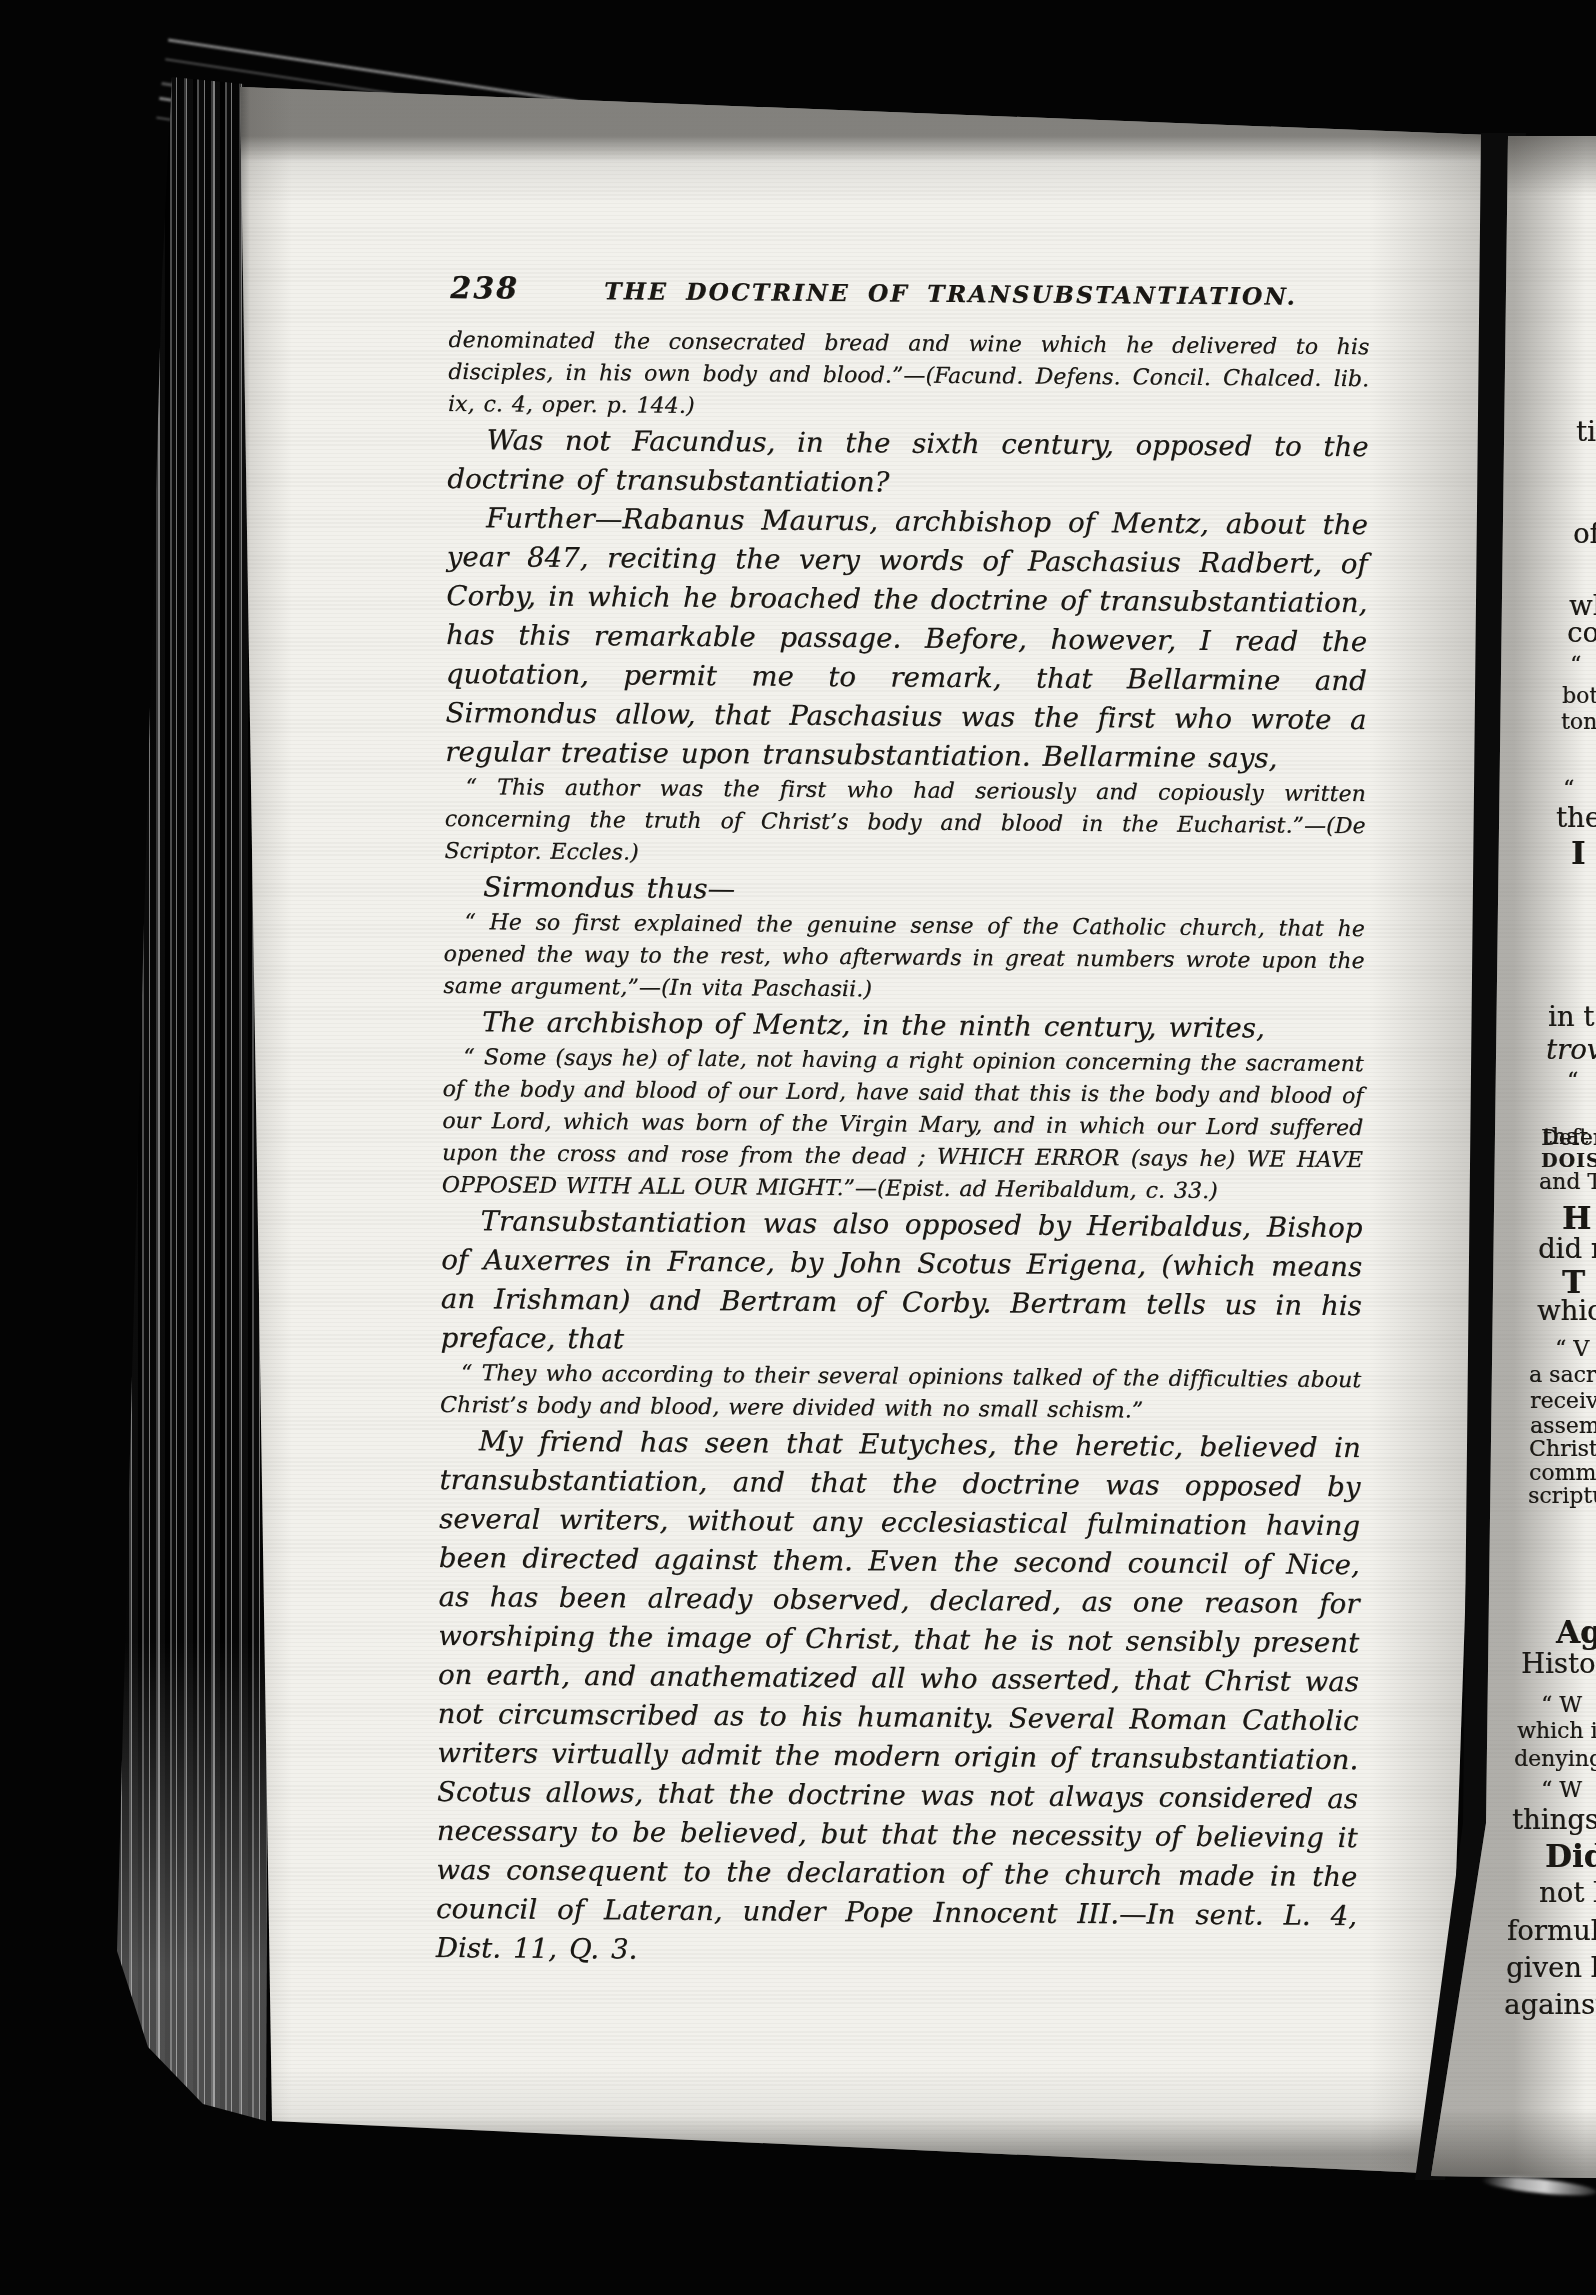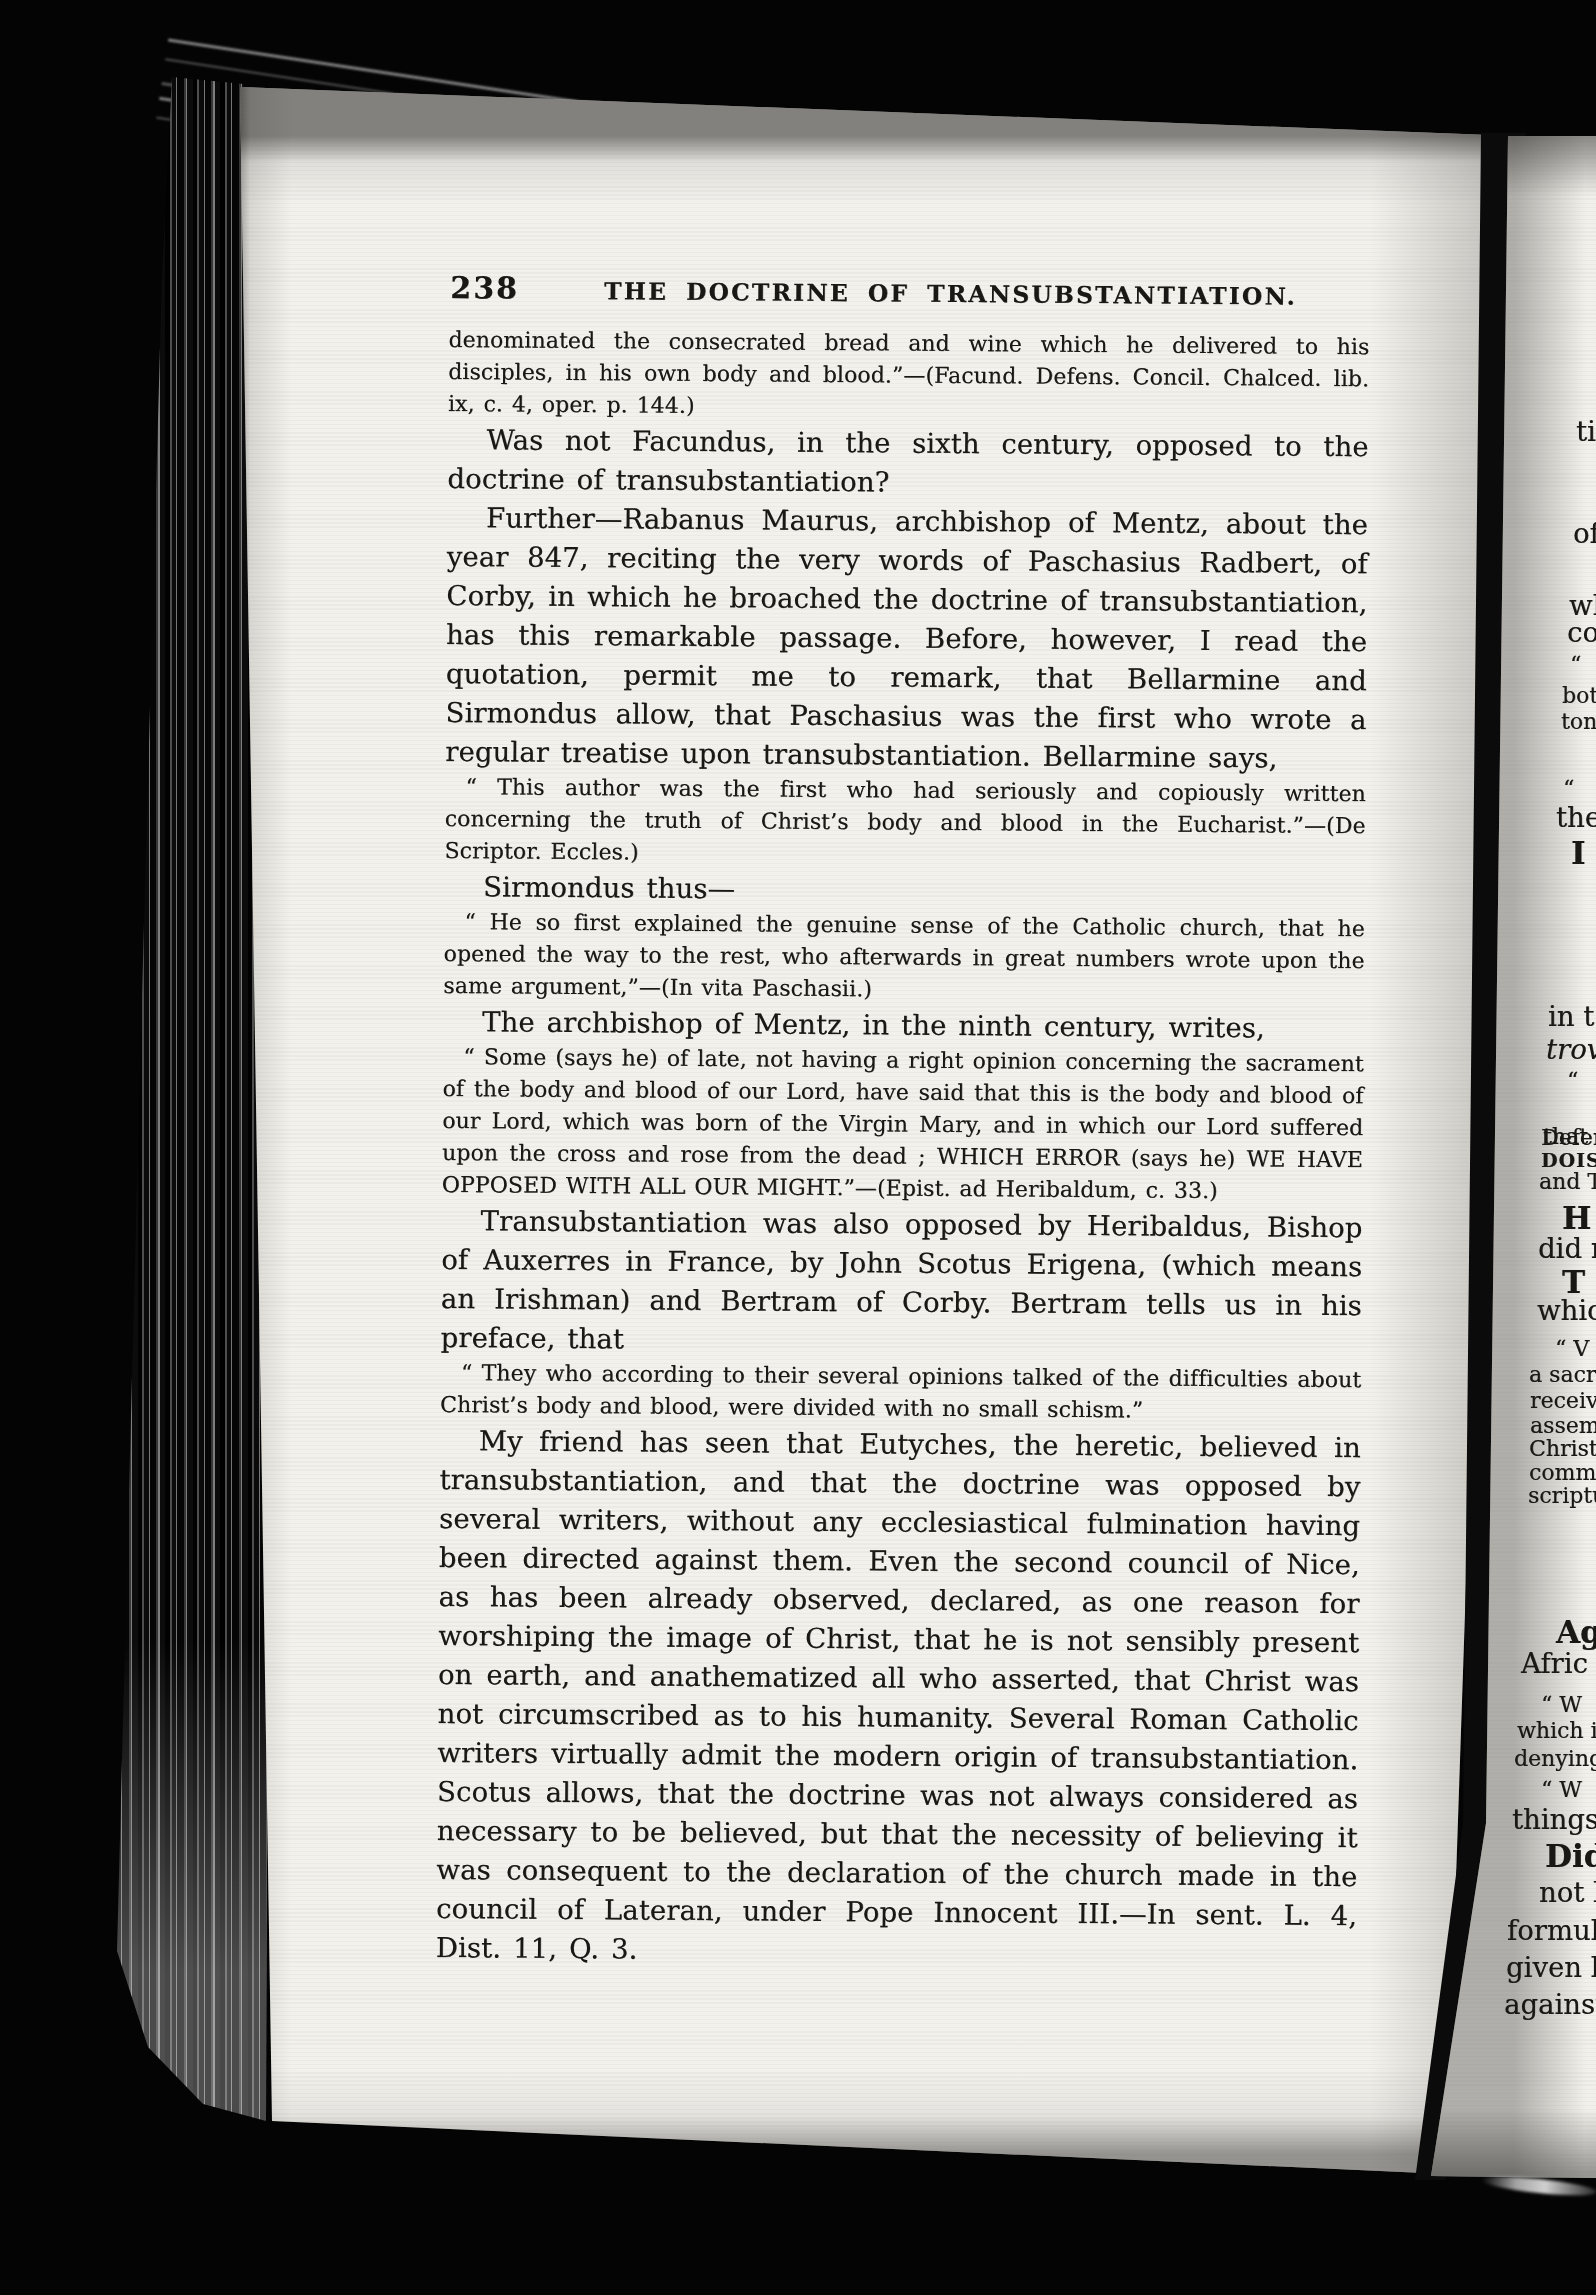--- a/index.html
+++ b/index.html
@@ -30,21 +30,21 @@
     filter:blur(0.6px);}
 
   
   #page{clip-path:polygon(240px 87px,1515px 136px,1446px 2174px,272px 2121px);
     background-color:#f2f1ec;
     background-image:
       repeating-linear-gradient(0deg, rgba(120,118,110,.06) 0 1.4px, rgba(0,0,0,0) 1.4px 4.1px),
       linear-gradient(90deg, rgba(0,0,0,.38) 237px, rgba(60,55,50,.14) 250px, rgba(0,0,0,0) 292px),
       linear-gradient(to left, rgba(25,22,18,.2) 107px, rgba(0,0,0,0) 227px),
       linear-gradient(to bottom, rgba(20,18,15,.5) 136px, rgba(0,0,0,.08) 162px, rgba(0,0,0,0) 203px),
-      linear-gradient(to top, rgba(20,18,15,.42) 141px, rgba(0,0,0,.06) 179px, rgba(0,0,0,0) 227px);}
+      linear-gradient(to top, rgba(20,18,15,.42) 141px, rgba(0,0,0,.06) 179px, rgba(0,0,0,0) 227px); font-style: italic;}
 
   
   #gutter{clip-path:polygon(1481px 133px,1526px 133px,1492px 1823px,1445px 2180px,
       1415px 2180px,1463px 1823px);
     background:#0b0b0b;filter:blur(2.1px);}
 
   
   #page2{clip-path:polygon(1508px 136px,1596px 136px,1596px 2178px,1431px 2176px,1486px 1823px);
     background-color:#f1f0eb;
     background-image:
@@ -140,21 +140,21 @@
         <div class="frag fL" style="left: 1562px; top: 1267px;">T</div>
         <div class="frag fb" style="left: 1537px; top: 1297px;">whic</div>
         <div class="frag fs" style="left: 1555px; top: 1338px;">“ V</div>
         <div class="frag fs" style="left: 1529px; top: 1364px; text-align: center;">a sacr</div>
         <div class="frag fs" style="left: 1530px; top: 1390px;">receiv</div>
         <div class="frag fs" style="left: 1530px; top: 1415px;">assem</div>
         <div class="frag fs" style="left: 1529px; top: 1438px;">Christ</div>
         <div class="frag fs" style="left: 1529px; top: 1462px;">commu</div>
         <div class="frag fs" style="left: 1528px; top: 1485px;">scriptu</div>
         <div class="frag fL" style="left: 1556px; top: 1617px;">Ag</div>
-        <div class="frag fb" style="left: 1521px; top: 1650px;">Afric</div>
+        <div class="frag fb" style="left: 1521px; top: 1650px;">Histo</div>
         <div class="frag fs" style="left: 1541px; top: 1694px;">“ W</div>
         <div class="frag fs" style="left: 1517px; top: 1720px;">which i</div>
         <div class="frag fs" style="left: 1514px; top: 1748px;">denying</div>
         <div class="frag fs" style="left: 1541px; top: 1779px;">“ W</div>
         <div class="frag fb" style="left: 1512px; top: 1806px;">things.’</div>
         <div class="frag fL" style="left: 1545px; top: 1841px;">Did</div>
         <div class="frag fb" style="left: 1539px; top: 1879px;">not be</div>
         <div class="frag fb" style="left: 1507px; top: 1917px;">formul</div>
         <div class="frag fb" style="left: 1506px; top: 1954px;">given b</div>
         <div class="frag fb" style="left: 1504px; top: 1991px;">against</div>

